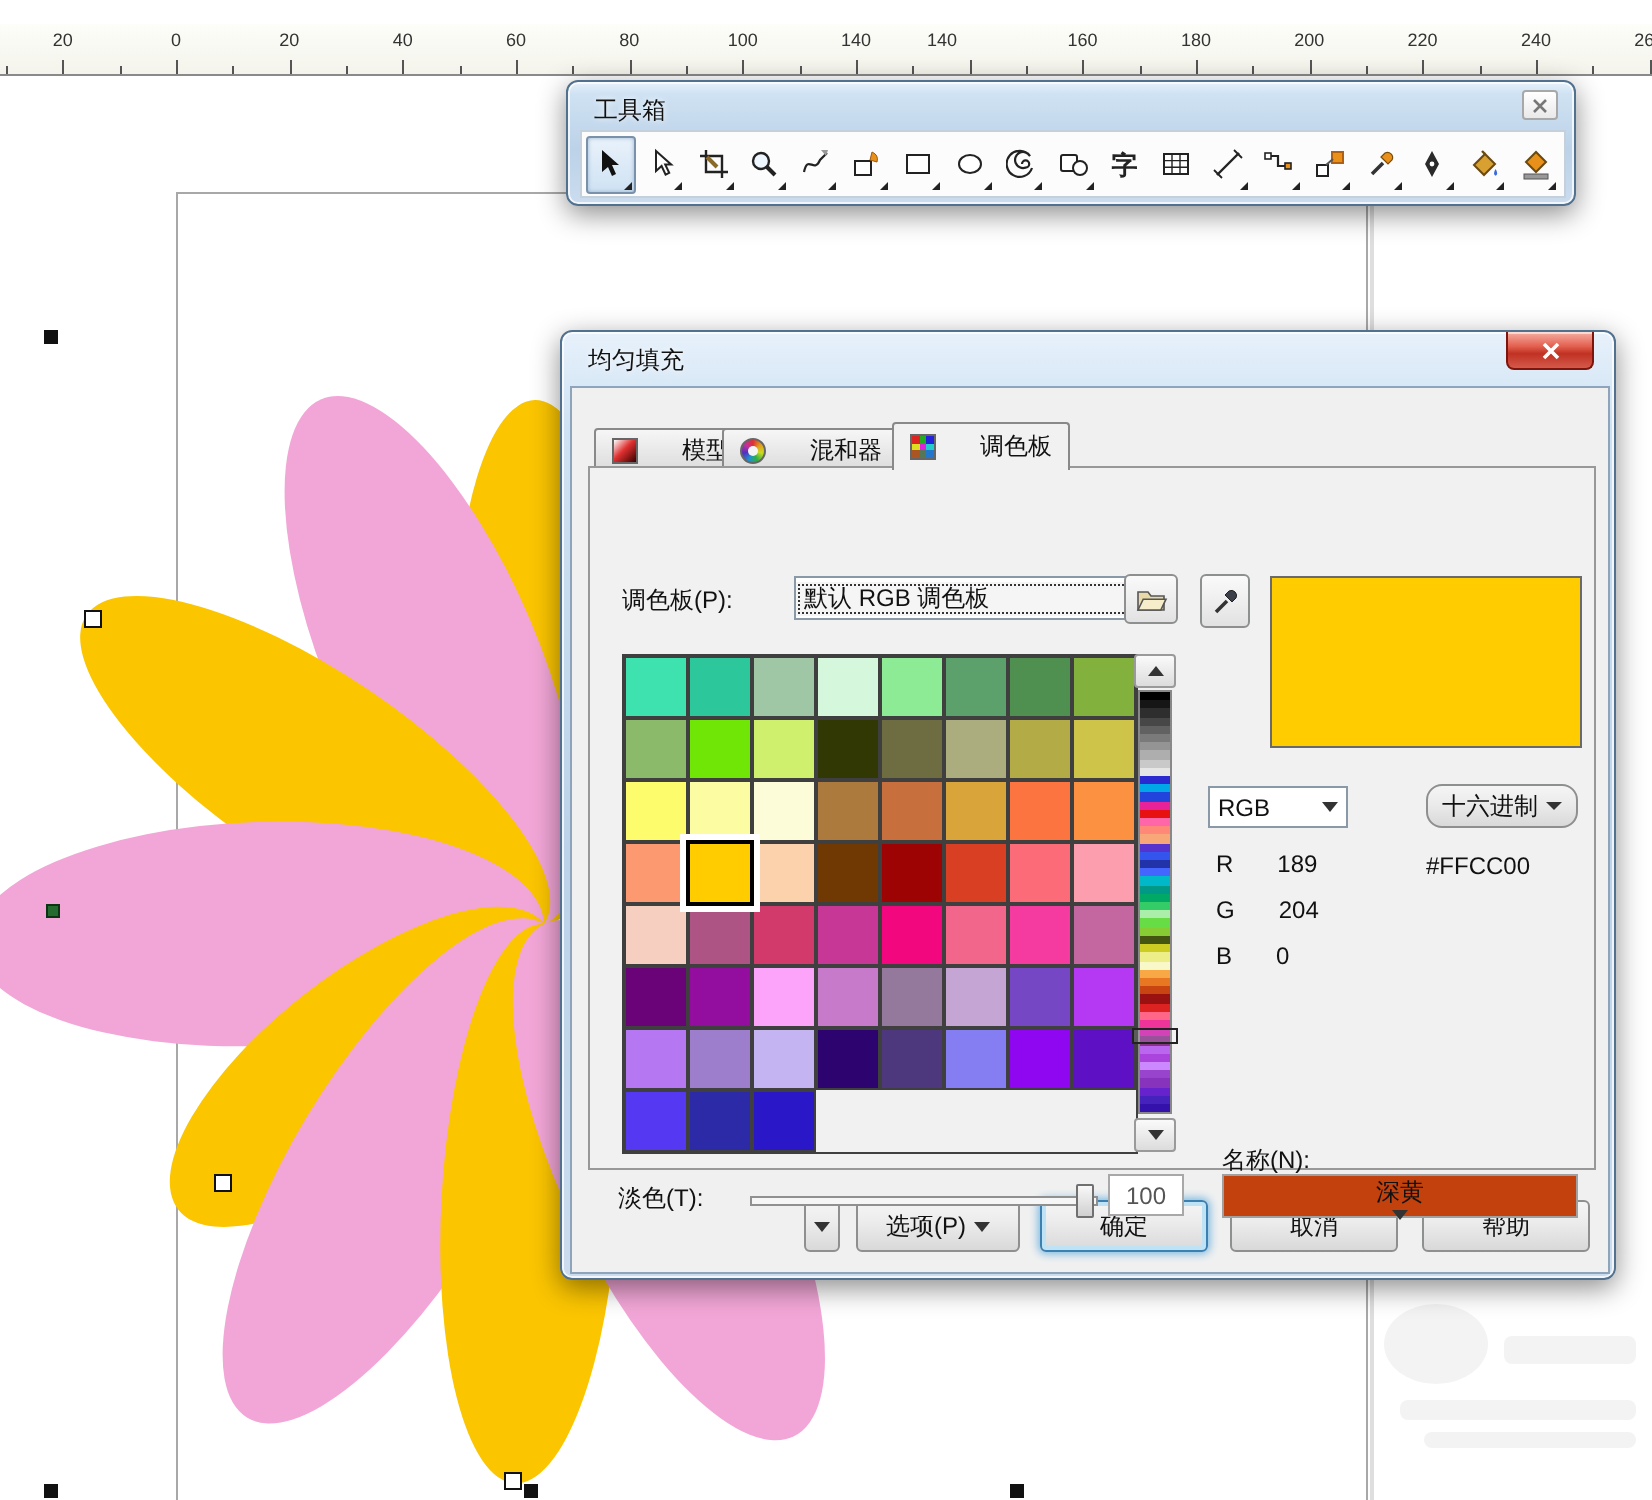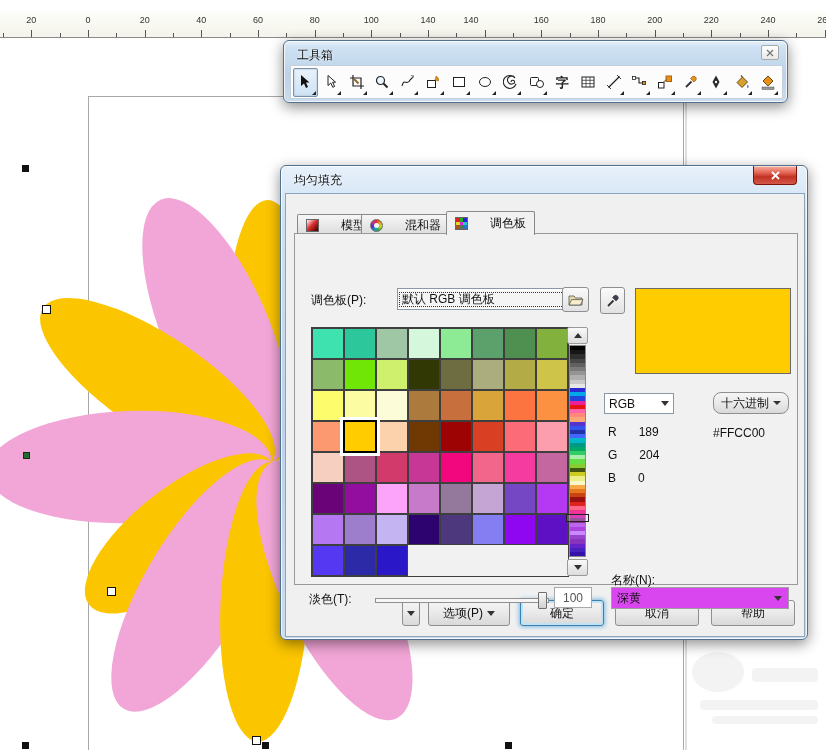--- a/index.html
+++ b/index.html
@@ -114,21 +114,21 @@
   #strip .band { width:100%; flex:1; }
   #strip-marker { position:absolute; left:271px; width:23px; height:8px;
     border:1px solid #222; background:rgba(255,255,255,.15); z-index:3; }
   
   #tint-track { position:absolute; height:5px; background:#f6f6f6; border:1px solid #909090; }
   #tint-thumb { position:absolute; width:9px; height:17px; background:linear-gradient(#f8f8f8,#d0d0d0);
     border:1px solid #707070; border-radius:1px; }
   #tint-box { position:absolute; width:38px; height:21px; background:#fff; border:1px solid #a8a8a8;
     font-size:12px; color:#555; display:flex; align-items:center; justify-content:center; }
   
-  #name-combo { position:absolute; background:#d946ef; border:1px solid #a0a0a0; display:flex; align-items:center; }
+  #name-combo { position:absolute; background:#c2410c; border:1px solid #a0a0a0; display:flex; align-items:center;flex-direction:column; }
   #name-combo .ctext { flex:1; font-size:12px; color:#111; padding:0 5px; }
   #name-combo .flatarrow { width:20px; display:flex; justify-content:center; }
   
   .btn { position:absolute; height:26px; font-size:12px; color:#111;
     background:linear-gradient(#f5f5f5,#ebebeb 45%,#d9d9d9); border:1px solid #8e8f8f; border-radius:3px;
     display:flex; align-items:center; justify-content:center; gap:4px; }
   .btn.default { border:1px solid #3c7fb1;
     box-shadow:0 0 4px 1px #7ab8e0, inset 0 0 0 2px #bfe3f5; }
   .chan-row { position:absolute; font-size:12px; color:#111; }
   .mono { font-family:"Liberation Sans","DejaVu Sans",sans-serif; }

